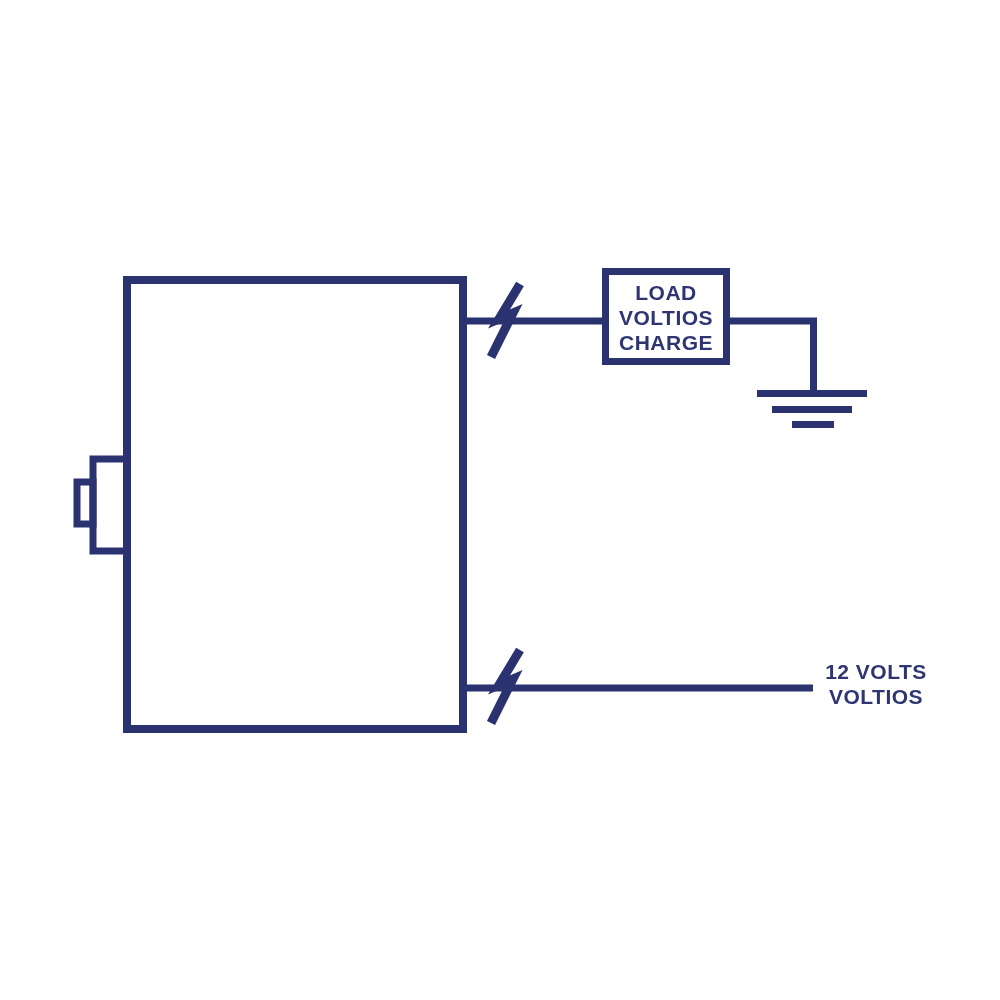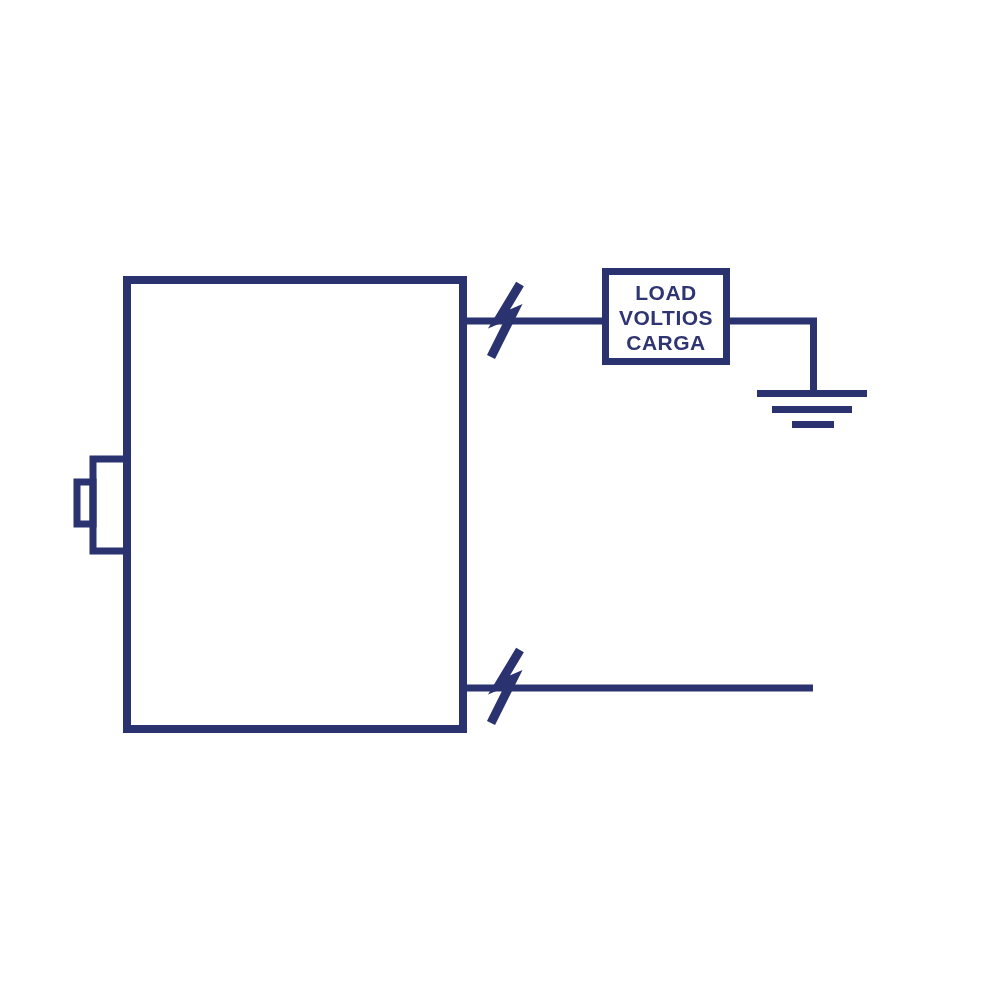--- a/index.html
+++ b/index.html
@@ -86,17 +86,21 @@
     </g>
 
     <line class="stroke" x1="463" y1="688" x2="813" y2="688" stroke-width="7"></line>
 
     <path class="stroke" d="M520,650 L499,685 L513,679 L491,723" stroke-width="9" stroke-linejoin="miter" stroke-miterlimit="12"></path>
   </svg>
 
   <div class="label load-label">
     <span>LOAD</span>
     <span>VOLTIOS</span>
-    <span>CARGA</span>
+    <span>CHARGE</span>
   </div>
 
+  <div class="label supply-label">
+    <span>12 VOLTS</span>
+    <span>VOLTIOS</span>
+  </div>
 
 </div>
 
 </body></html>

